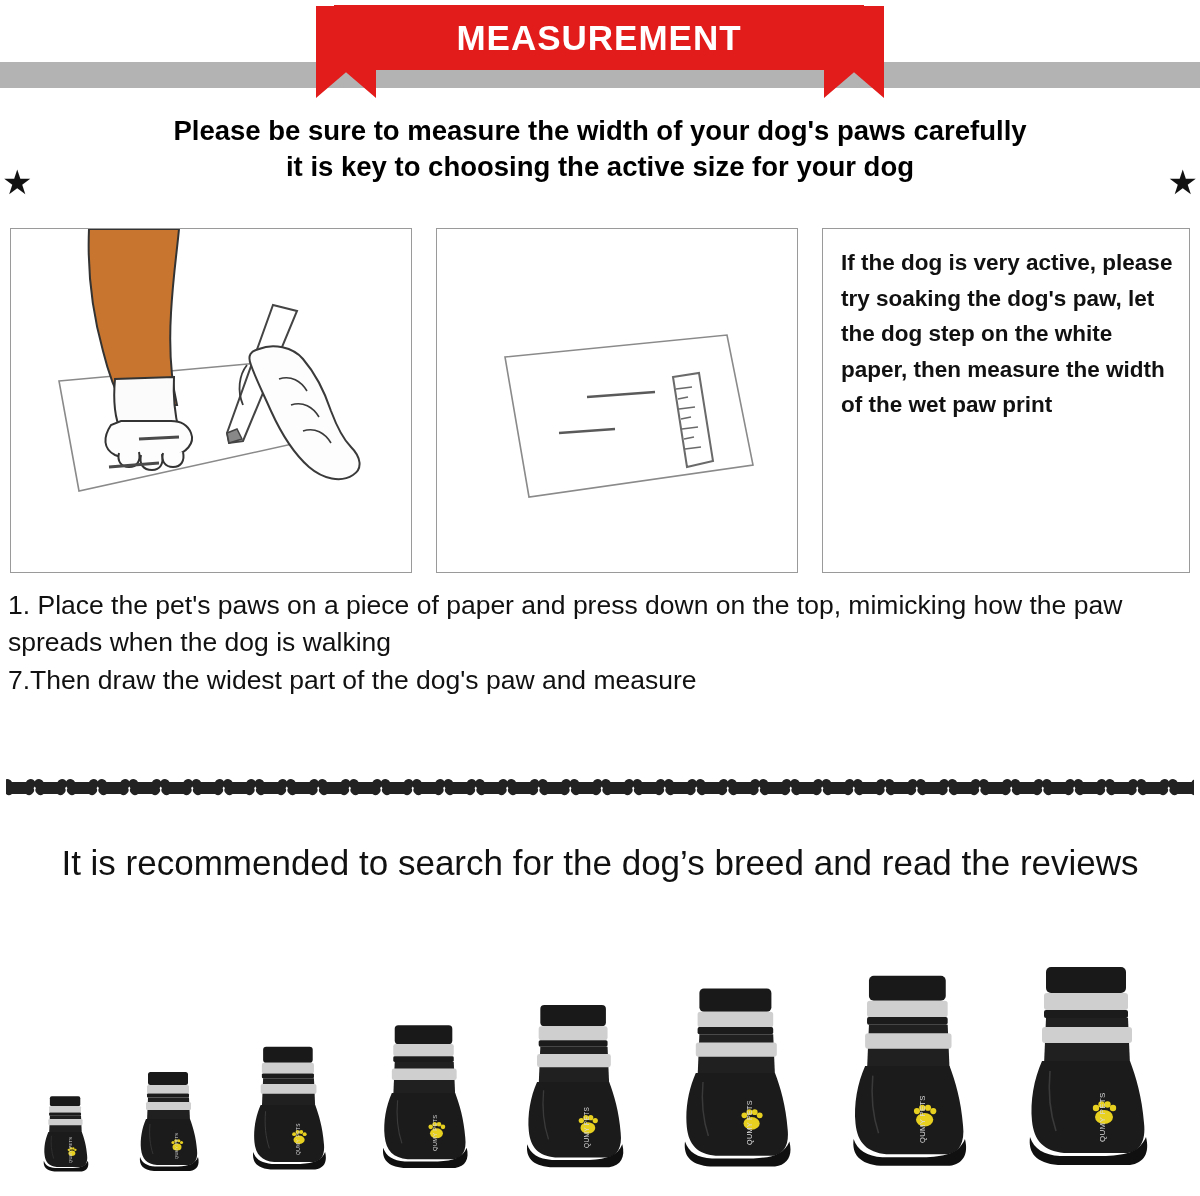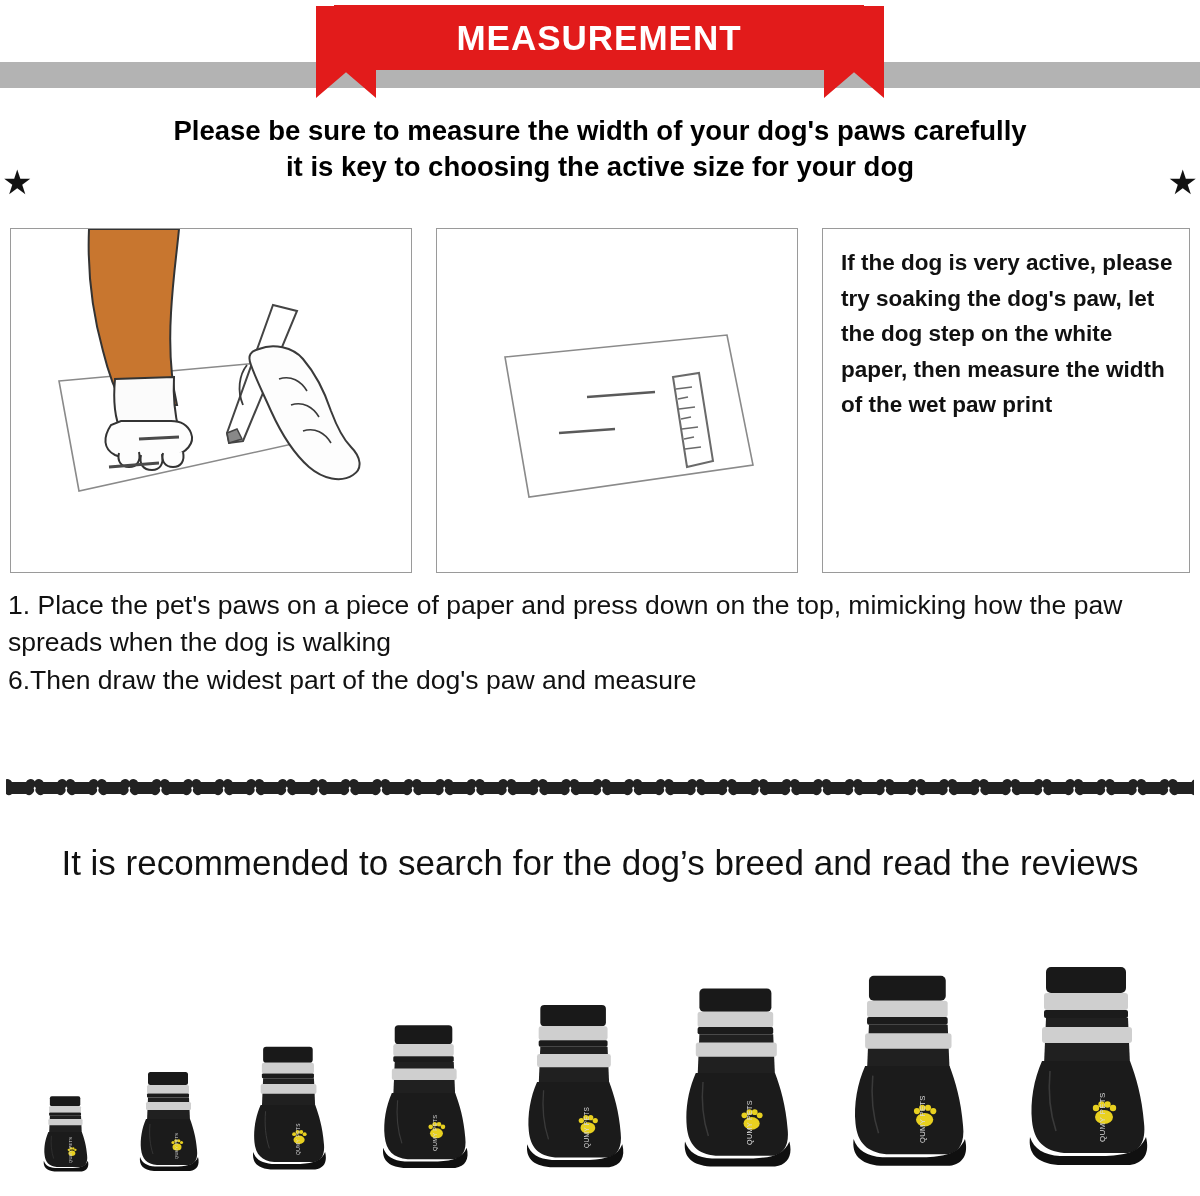--- a/index.html
+++ b/index.html
@@ -175,21 +175,21 @@
       </svg>
     </div>
 
     <div class="panel panel-c">
       <div class="panel-c-inner">If the dog is very active, please try soaking the dog's paw, let the dog step on the white paper, then measure the width of the wet paw print</div>
     </div>
   </div>
 
   <div class="instructions">
     <p>1. Place the pet's paws on a piece of paper and press down on the top, mimicking how the paw spreads when the dog is walking</p>
-    <p>6.Then draw the widest part of the dog's paw and measure</p>
+    <p>7.Then draw the widest part of the dog's paw and measure</p>
   </div>
 
   <svg class="bone-divider" viewBox="0 0 1188 26" preserveAspectRatio="none">
     <g fill="#222">
       
     </g>
     <g id="bones" fill="#222">
         <path d="M6,7 a5,5 0 1,0 0,4 a5,5 0 1,0 0,8 l14,0 a5,5 0 1,0 0,-8 a5,5 0 1,0 0,-4 Z" fill="#222"></path>
         <path d="M37.5,7 a5,5 0 1,0 0,4 a5,5 0 1,0 0,8 l14,0 a5,5 0 1,0 0,-8 a5,5 0 1,0 0,-4 Z" fill="#222"></path>
         <path d="M69,7 a5,5 0 1,0 0,4 a5,5 0 1,0 0,8 l14,0 a5,5 0 1,0 0,-8 a5,5 0 1,0 0,-4 Z" fill="#222"></path>

